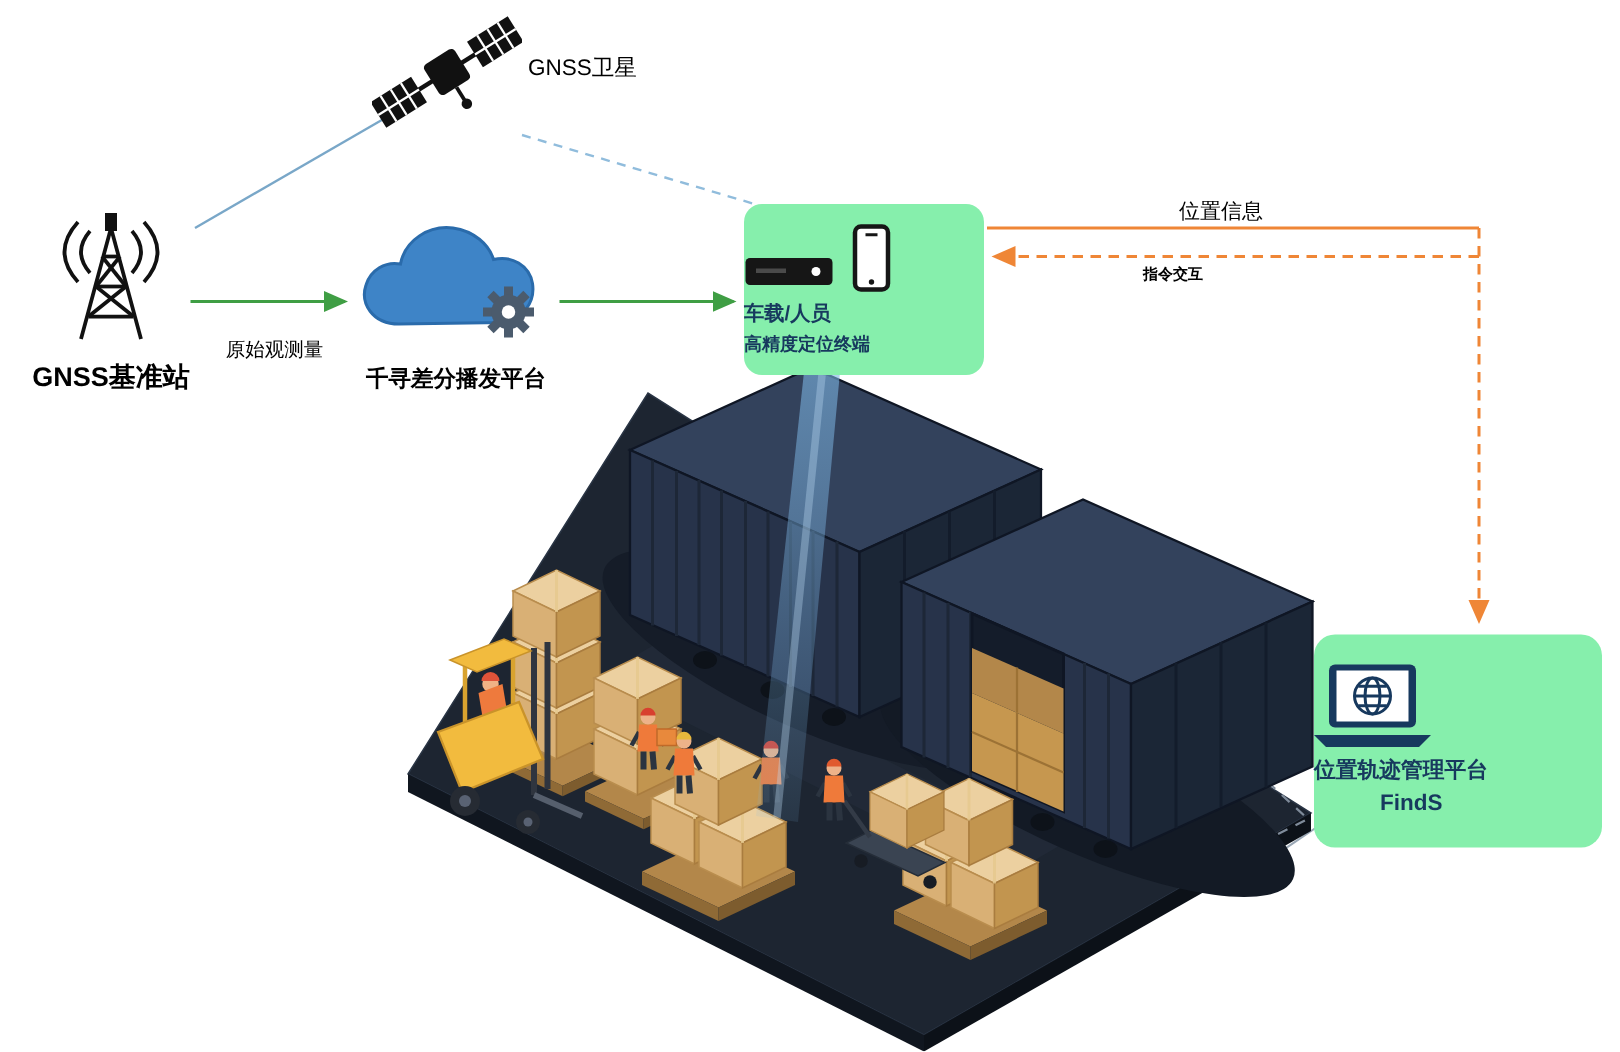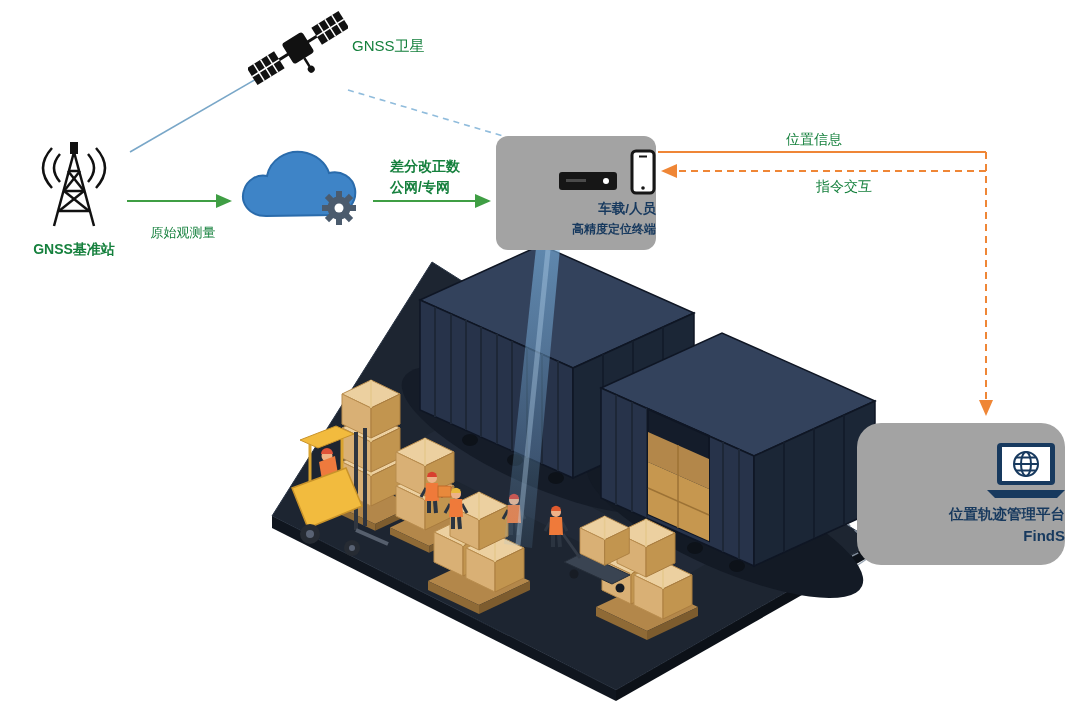--- a/index.html
+++ b/index.html
@@ -1,24 +1,24 @@
 <!DOCTYPE html>
 <html><head>
 <meta charset="utf-8">
 <style>
   html,body{margin:0;padding:0;background:#fff;}
   .stage{position:relative;width:1080px;height:701px;background:#ffffff;overflow:hidden;
          font-family:"Liberation Sans","DejaVu Sans",sans-serif;}
   .layer{position:absolute;left:0;top:0;width:1080px;height:701px;}
   .abs{position:absolute;}
-  .label{position:absolute;color:#15803d;line-height:1.3;white-space:nowrap;}
+  .label{position:absolute;color:#000000;line-height:1.3;white-space:nowrap;}
   .center{text-align:center;}
   .two-line span{display:block;}
-  .panel{position:absolute;background:#a3a3a3;border-radius:12px;display:flex;flex-direction:column;
-         align-items:flex-end;justify-content:center;gap:5px;}
+  .panel{position:absolute;background:#86efac;border-radius:12px;display:flex;flex-direction:column;
+         align-items:flex-start;justify-content:center;gap:5px;}
   .panel-text{color:#17395e;font-weight:700;text-align:center;line-height:1.35;}
   .icon-row{display:flex;align-items:flex-end;gap:12px;}
 </style>
 </head>
 <body>
 
 <div class="stage">
 
   <svg class="layer" viewBox="0 0 1080 701">
     <defs>
@@ -244,21 +244,21 @@
       <line x1="46" y1="35" x2="62" y2="55"></line>
         <line x1="58" y1="35" x2="42" y2="55"></line>
       <line x1="42" y1="55" x2="67" y2="75"></line>
         <line x1="62" y1="55" x2="37" y2="75"></line>
       <path d="M38,18 q-12,14 0,28"></path>
       <path d="M30,12 q-18,20 0,40"></path>
       <path d="M66,18 q12,14 0,28"></path>
       <path d="M74,12 q18,20 0,40"></path>
     </g>
   </svg>
-  <div class="label center" style="left:14px;top:240px;width:120px;font-size:14px;font-weight:600;text-align:center;">GNSS基准站</div>
+  <div class="label center" style="left:14px;top:240px;width:120px;font-size:18px;font-weight:600;text-align:center;">GNSS基准站</div>
 
   <div class="label center" style="left:128px;top:181px;width:110px;font-size:13px;margin-top:44px;">原始观测量</div>
 
   <svg class="abs" style="left:236px;top:138px;" width="136" height="96" viewBox="0 0 136 96">
     <path d="M30,78 C12,78 4,64 8,52 C11,42 21,36 31,38 C34,22 50,12 66,14 C80,16 90,25 93,35
              C105,32 117,39 119,51 C121,64 112,75 99,77 Z" fill="#3e84c7" stroke="#2a6bab" stroke-width="2"></path>
     <g transform="translate(103,70)">
       <g fill="#4b5b6d">
         <rect x="-3" y="-17" width="6" height="9" transform="rotate(0)"></rect>
         <rect x="-3" y="-17" width="6" height="9" transform="rotate(45)"></rect>
@@ -267,48 +267,45 @@
         <rect x="-3" y="-17" width="6" height="9" transform="rotate(180)"></rect>
         <rect x="-3" y="-17" width="6" height="9" transform="rotate(225)"></rect>
         <rect x="-3" y="-17" width="6" height="9" transform="rotate(270)"></rect>
         <rect x="-3" y="-17" width="6" height="9" transform="rotate(315)"></rect>
       </g>
       <circle r="11.5" fill="#4b5b6d"></circle>
       <circle r="4.5" fill="#ffffff"></circle>
     </g>
   </svg>
   <div class="label center two-line" style="left:222px;top:243px;width:164px;">
+    <span style="font-size:15px;font-weight:600;">千寻差分播发平台</span>
   </div>
 
-  <div class="label two-line" style="left:390px;top:157px;width:110px;font-size:14px;font-weight:600;">
-    <span>差分改正数</span>
-    <span style="margin-top:3px;">公网/专网</span>
-  </div>
 
   <div class="panel" style="left:496px;top:136px;width:160px;height:114px;">
     <div class="icon-row">
       <svg width="60" height="28" viewBox="0 0 60 28">
         <rect x="1" y="5" width="58" height="18" rx="3" fill="#161616"></rect>
         <rect x="8" y="12" width="20" height="3" fill="#4a4a4a"></rect>
         <circle cx="48" cy="14" r="3" fill="#ffffff"></circle>
       </svg>
       <svg width="26" height="46" viewBox="0 0 26 46">
         <rect x="2" y="2" width="22" height="42" rx="4" fill="#ffffff" stroke="#161616" stroke-width="3"></rect>
         <line x1="9" y1="7.5" x2="17" y2="7.5" stroke="#161616" stroke-width="2"></line>
         <circle cx="13" cy="39" r="1.8" fill="#161616"></circle>
       </svg>
     </div>
     <div class="panel-text" style="font-size:13.5px;">车载/人员</div>
     <div class="panel-text" style="font-size:12px;margin-top:-3px;">高精度定位终端</div>
   </div>
 
-  <div class="label center" style="left:762px;top:131px;width:104px;font-size:14px;font-family:Liberation Serif, serif;">位置信息</div>
-  <div class="label center" style="left:792px;top:177px;width:104px;font-size:14px;">指令交互</div>
-
-  <div class="panel" style="left:857px;top:423px;width:208px;height:142px;border-radius:24px;">
+  <div class="label center" style="left:762px;top:131px;width:104px;font-size:14px;">位置信息</div>
+  <div class="label center" style="left:730px;top:177px;width:104px;font-size:10px;font-weight:bold;">指令交互</div>
+
+  <div class="panel" style="left:876px;top:423px;width:192px;height:142px;border-radius:14px;">
     <svg width="78" height="58" viewBox="0 0 78 58">
       <rect x="10" y="1" width="58" height="42" rx="4" fill="#17395e"></rect>
       <rect x="15" y="5" width="48" height="34" fill="#ffffff"></rect>
       <g stroke="#17395e" stroke-width="2" fill="none">
         <circle cx="39" cy="22" r="12"></circle>
         <ellipse cx="39" cy="22" rx="5" ry="12"></ellipse>
         <line x1="27" y1="22" x2="51" y2="22"></line>
         <line x1="29.5" y1="15.5" x2="48.5" y2="15.5"></line>
         <line x1="29.5" y1="28.5" x2="48.5" y2="28.5"></line>
       </g>

